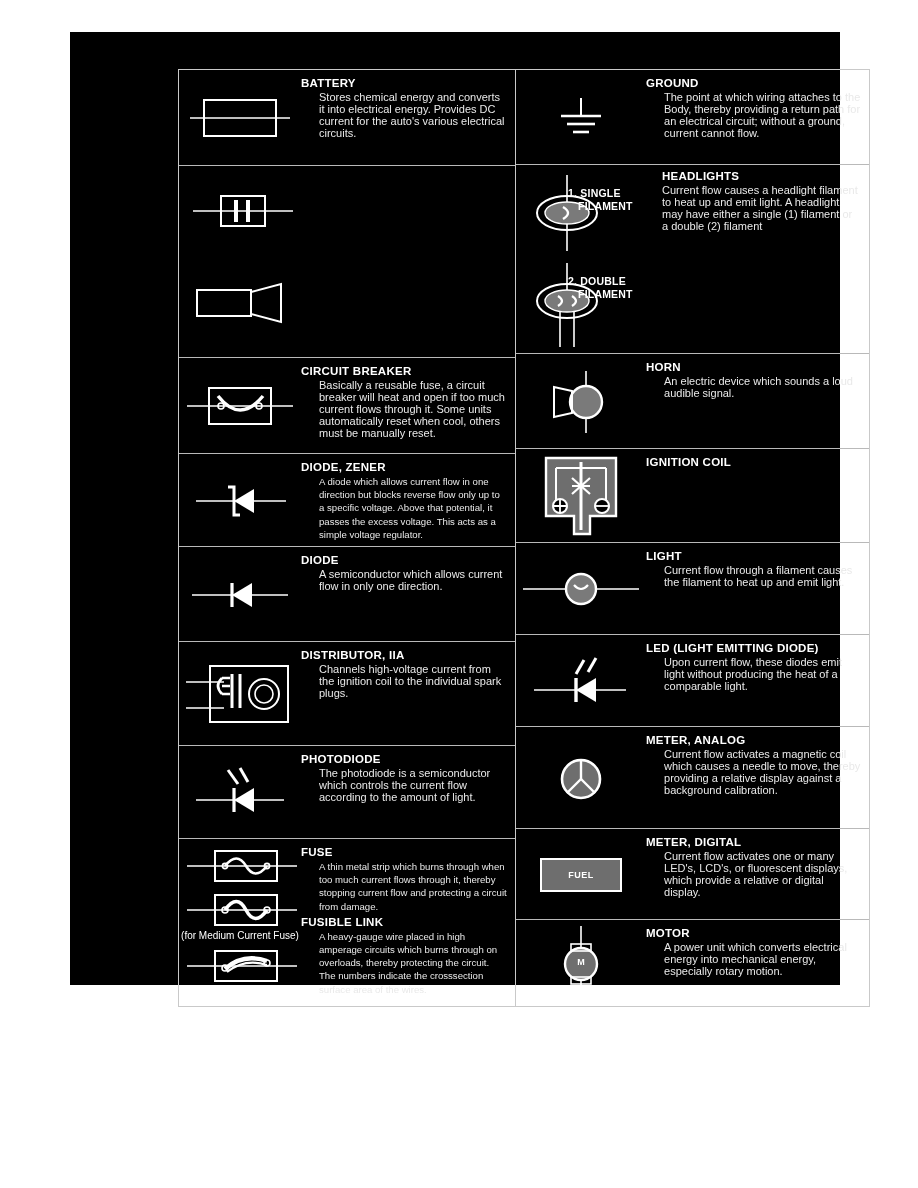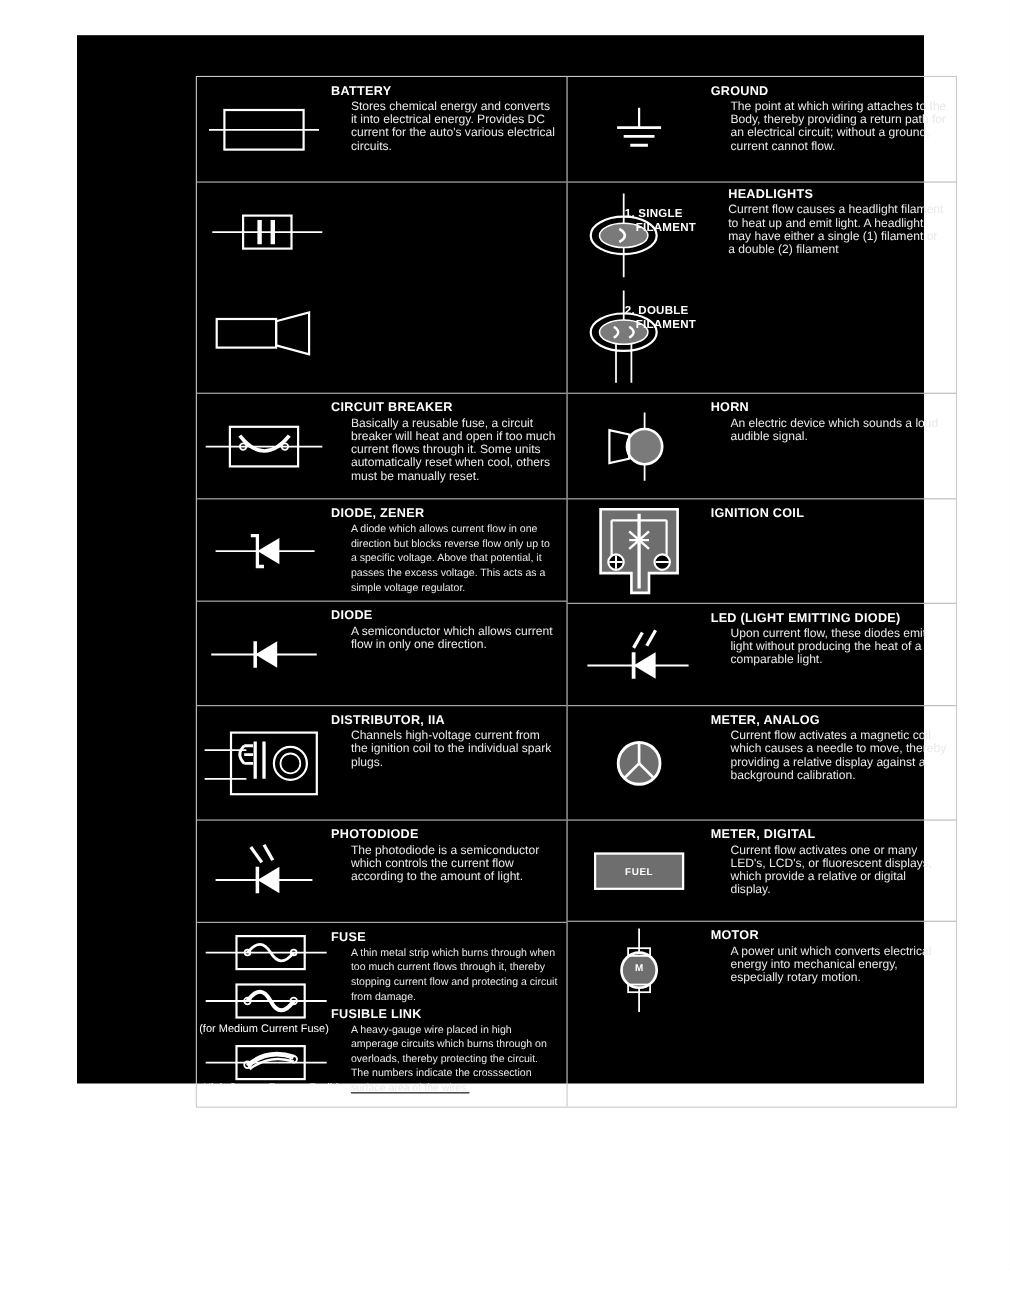--- a/index.html
+++ b/index.html
@@ -8,21 +8,21 @@
   .page{position:relative;width:918px;height:1188px;background:#ffffff;overflow:hidden;}
 
   
   .plate{position:absolute;left:70px;top:32px;width:770px;height:953px;background:#000000;}
 
   
   .table{position:absolute;left:108px;top:37px;width:692px;height:938px;
          border:1px solid #c9c9c9;box-sizing:border-box;display:flex;}
 
   .col{box-sizing:border-box;display:flex;flex-direction:column;}
-  .col-left{width:338px;border-right:1px solid #c9c9c9;text-decoration:underline;}
+  .col-left{width:338px;border-right:1px solid #c9c9c9;}
   .col-right{width:354px;}
 
   .row{box-sizing:border-box;display:flex;align-items:flex-start;
        border-bottom:1px solid #b9b9b9;overflow:hidden;position:relative;}
   .row:last-child{border-bottom:none;}
 
   .sym{flex:0 0 auto;box-sizing:border-box;display:flex;align-items:center;
        justify-content:center;position:relative;}
   .sym-l{width:122px;}
   .sym-r{width:130px;}
@@ -285,20 +285,33 @@
               <path d="M22 46 L22 58 M16 52 L28 52" stroke="#fff" stroke-width="1.8"></path>
               <circle cx="64" cy="52" r="7" fill="#000" stroke="#fff" stroke-width="2"></circle>
               <path d="M58 52 L70 52" stroke="#fff" stroke-width="1.8"></path>
             </svg>
           </div>
           <div class="txt">
             <div class="hd">IGNITION COIL</div>
           </div>
         </div>
 
+        <div class="row" style="height:93px;">
+          <div class="sym sym-r" style="height:93px;">
+            <svg width="120" height="44" viewBox="0 0 120 44">
+              <line x1="2" y1="22" x2="118" y2="22" class="w1"></line>
+              <circle cx="60" cy="22" r="15" fill="#7a7a7a" stroke="#fff" stroke-width="2.4"></circle>
+              <path d="M53 18 Q60 26 67 18" stroke="#fff" stroke-width="2.2" fill="none"></path>
+            </svg>
+          </div>
+          <div class="txt">
+            <div class="hd">LIGHT</div>
+            <div class="bd">Current flow through a filament causes the filament to heat up and emit light.</div>
+          </div>
+        </div>
 
         <div class="row" style="height:93px;">
           <div class="sym sym-r" style="height:93px;">
             <svg width="110" height="58" viewBox="0 0 110 58">
               <line x1="8" y1="38" x2="100" y2="38" class="w1"></line>
               <path d="M70 26 L70 50 L50 38 Z" class="wf"></path>
               <line x1="50" y1="26" x2="50" y2="50" stroke="#fff" stroke-width="3.4"></line>
               <line x1="58" y1="8" x2="50" y2="22" stroke="#fff" stroke-width="3"></line>
               <line x1="70" y1="6" x2="62" y2="20" stroke="#fff" stroke-width="3"></line>
             </svg>

